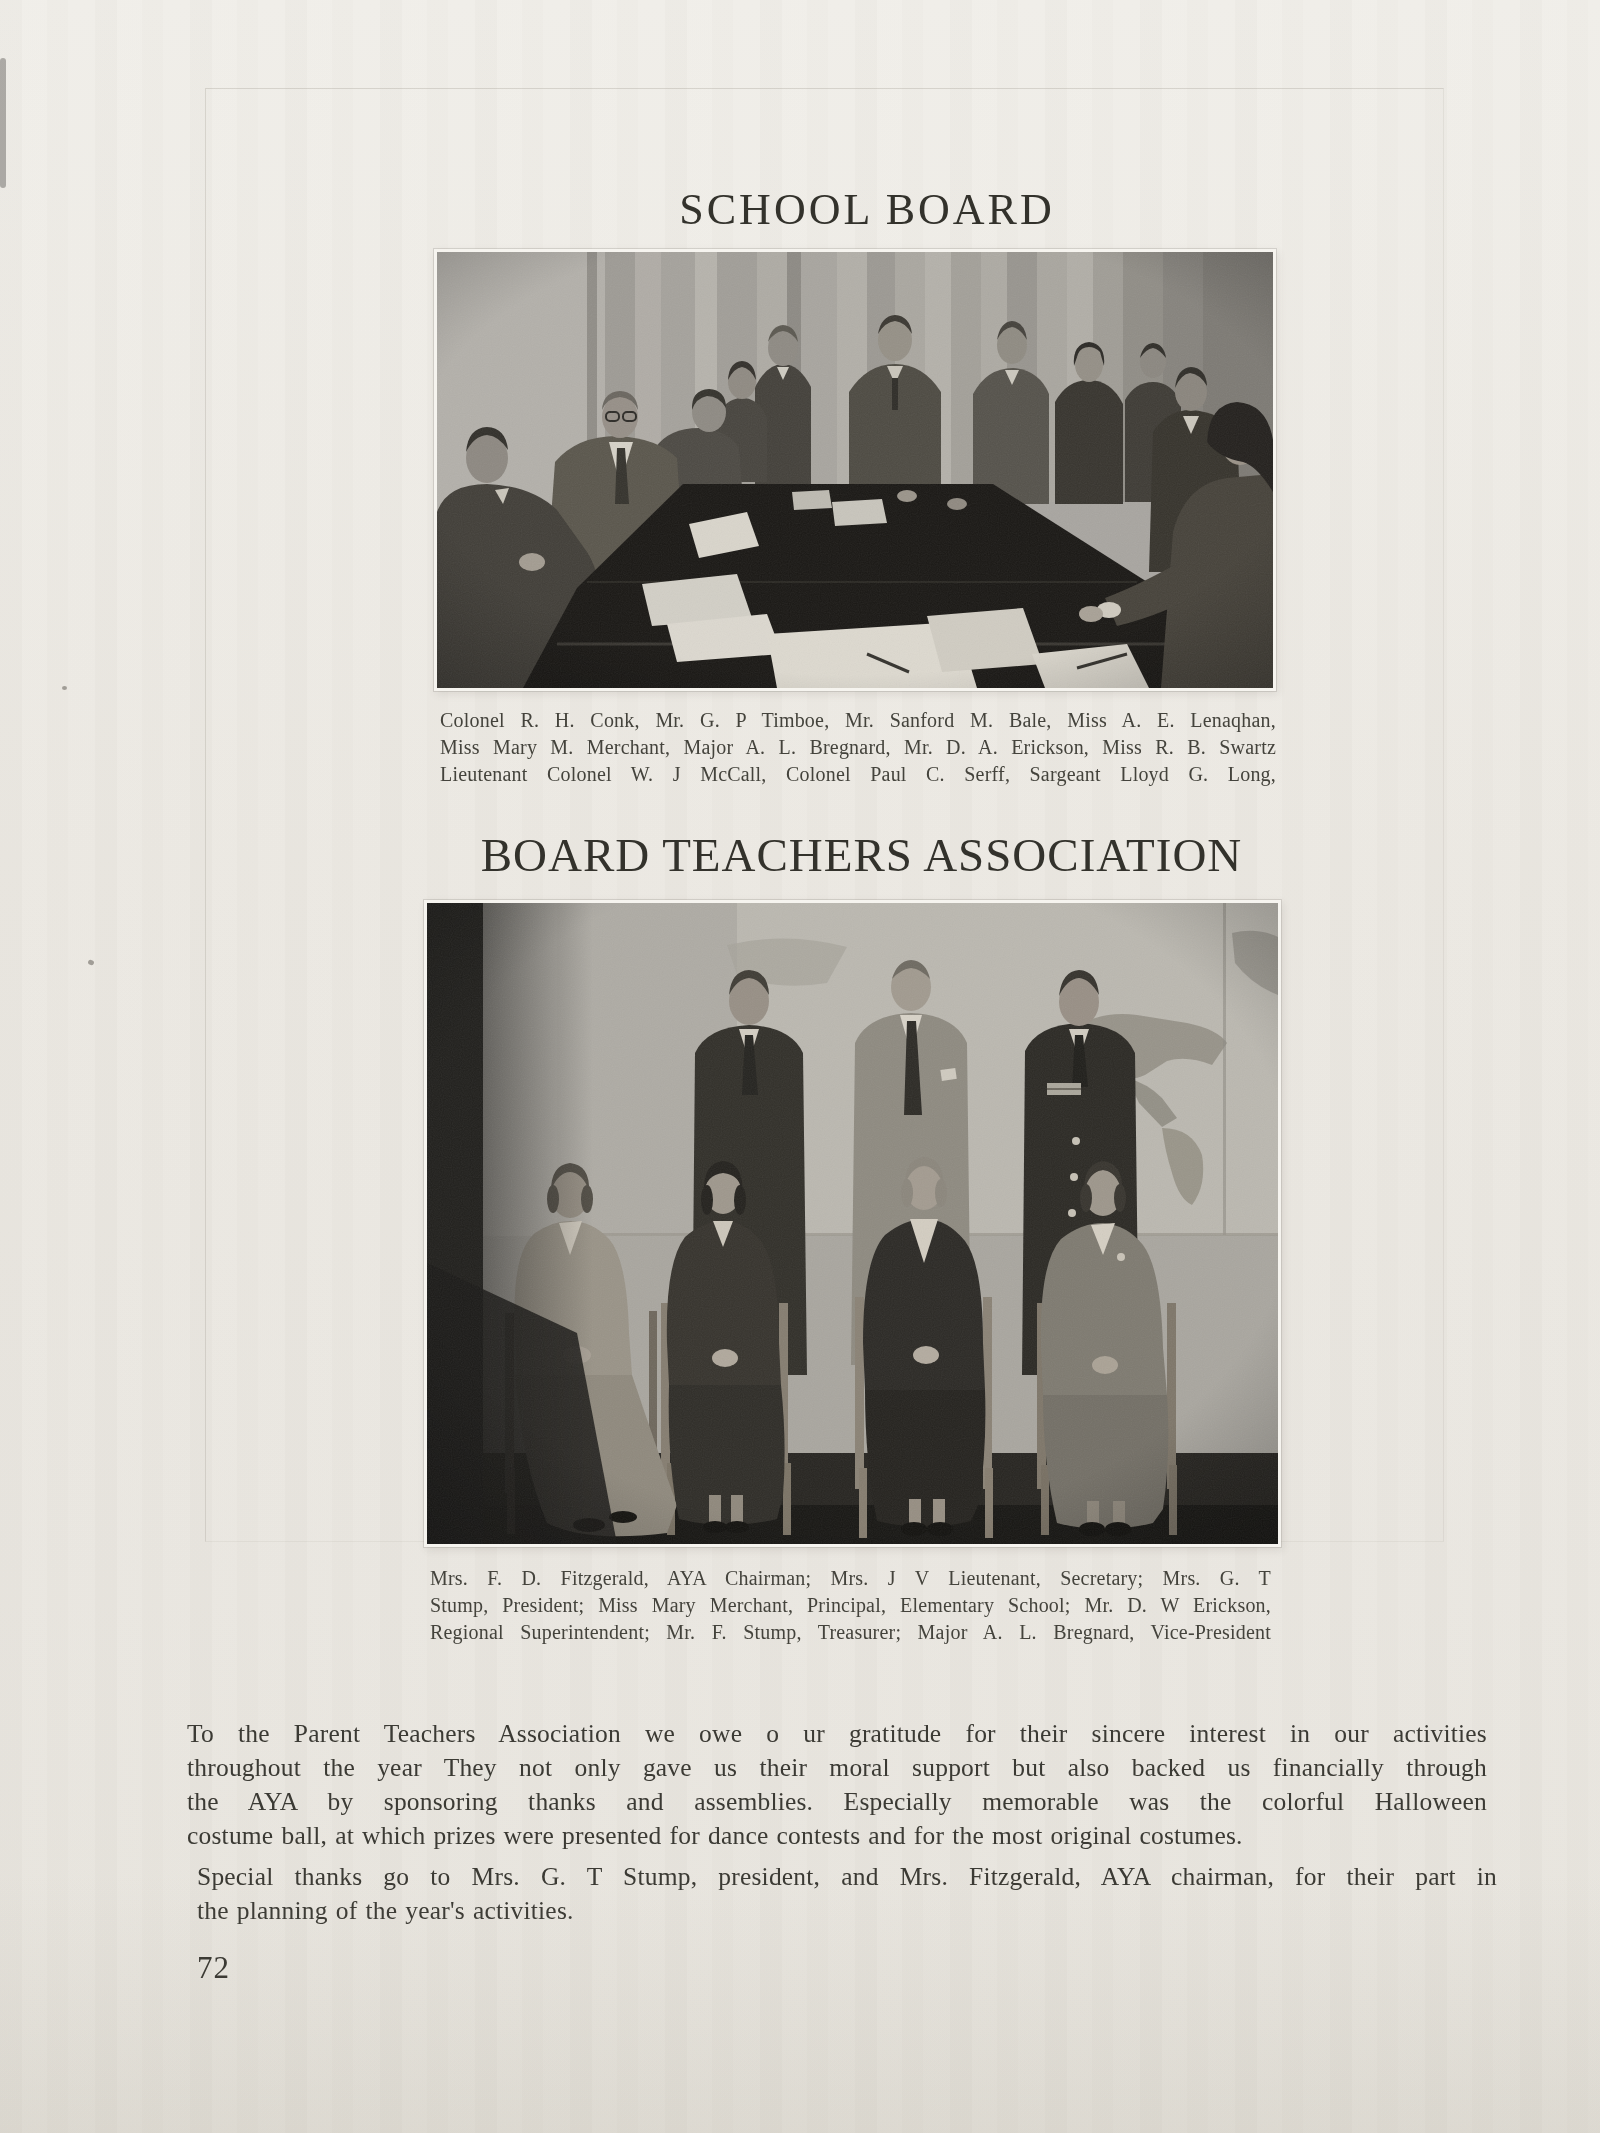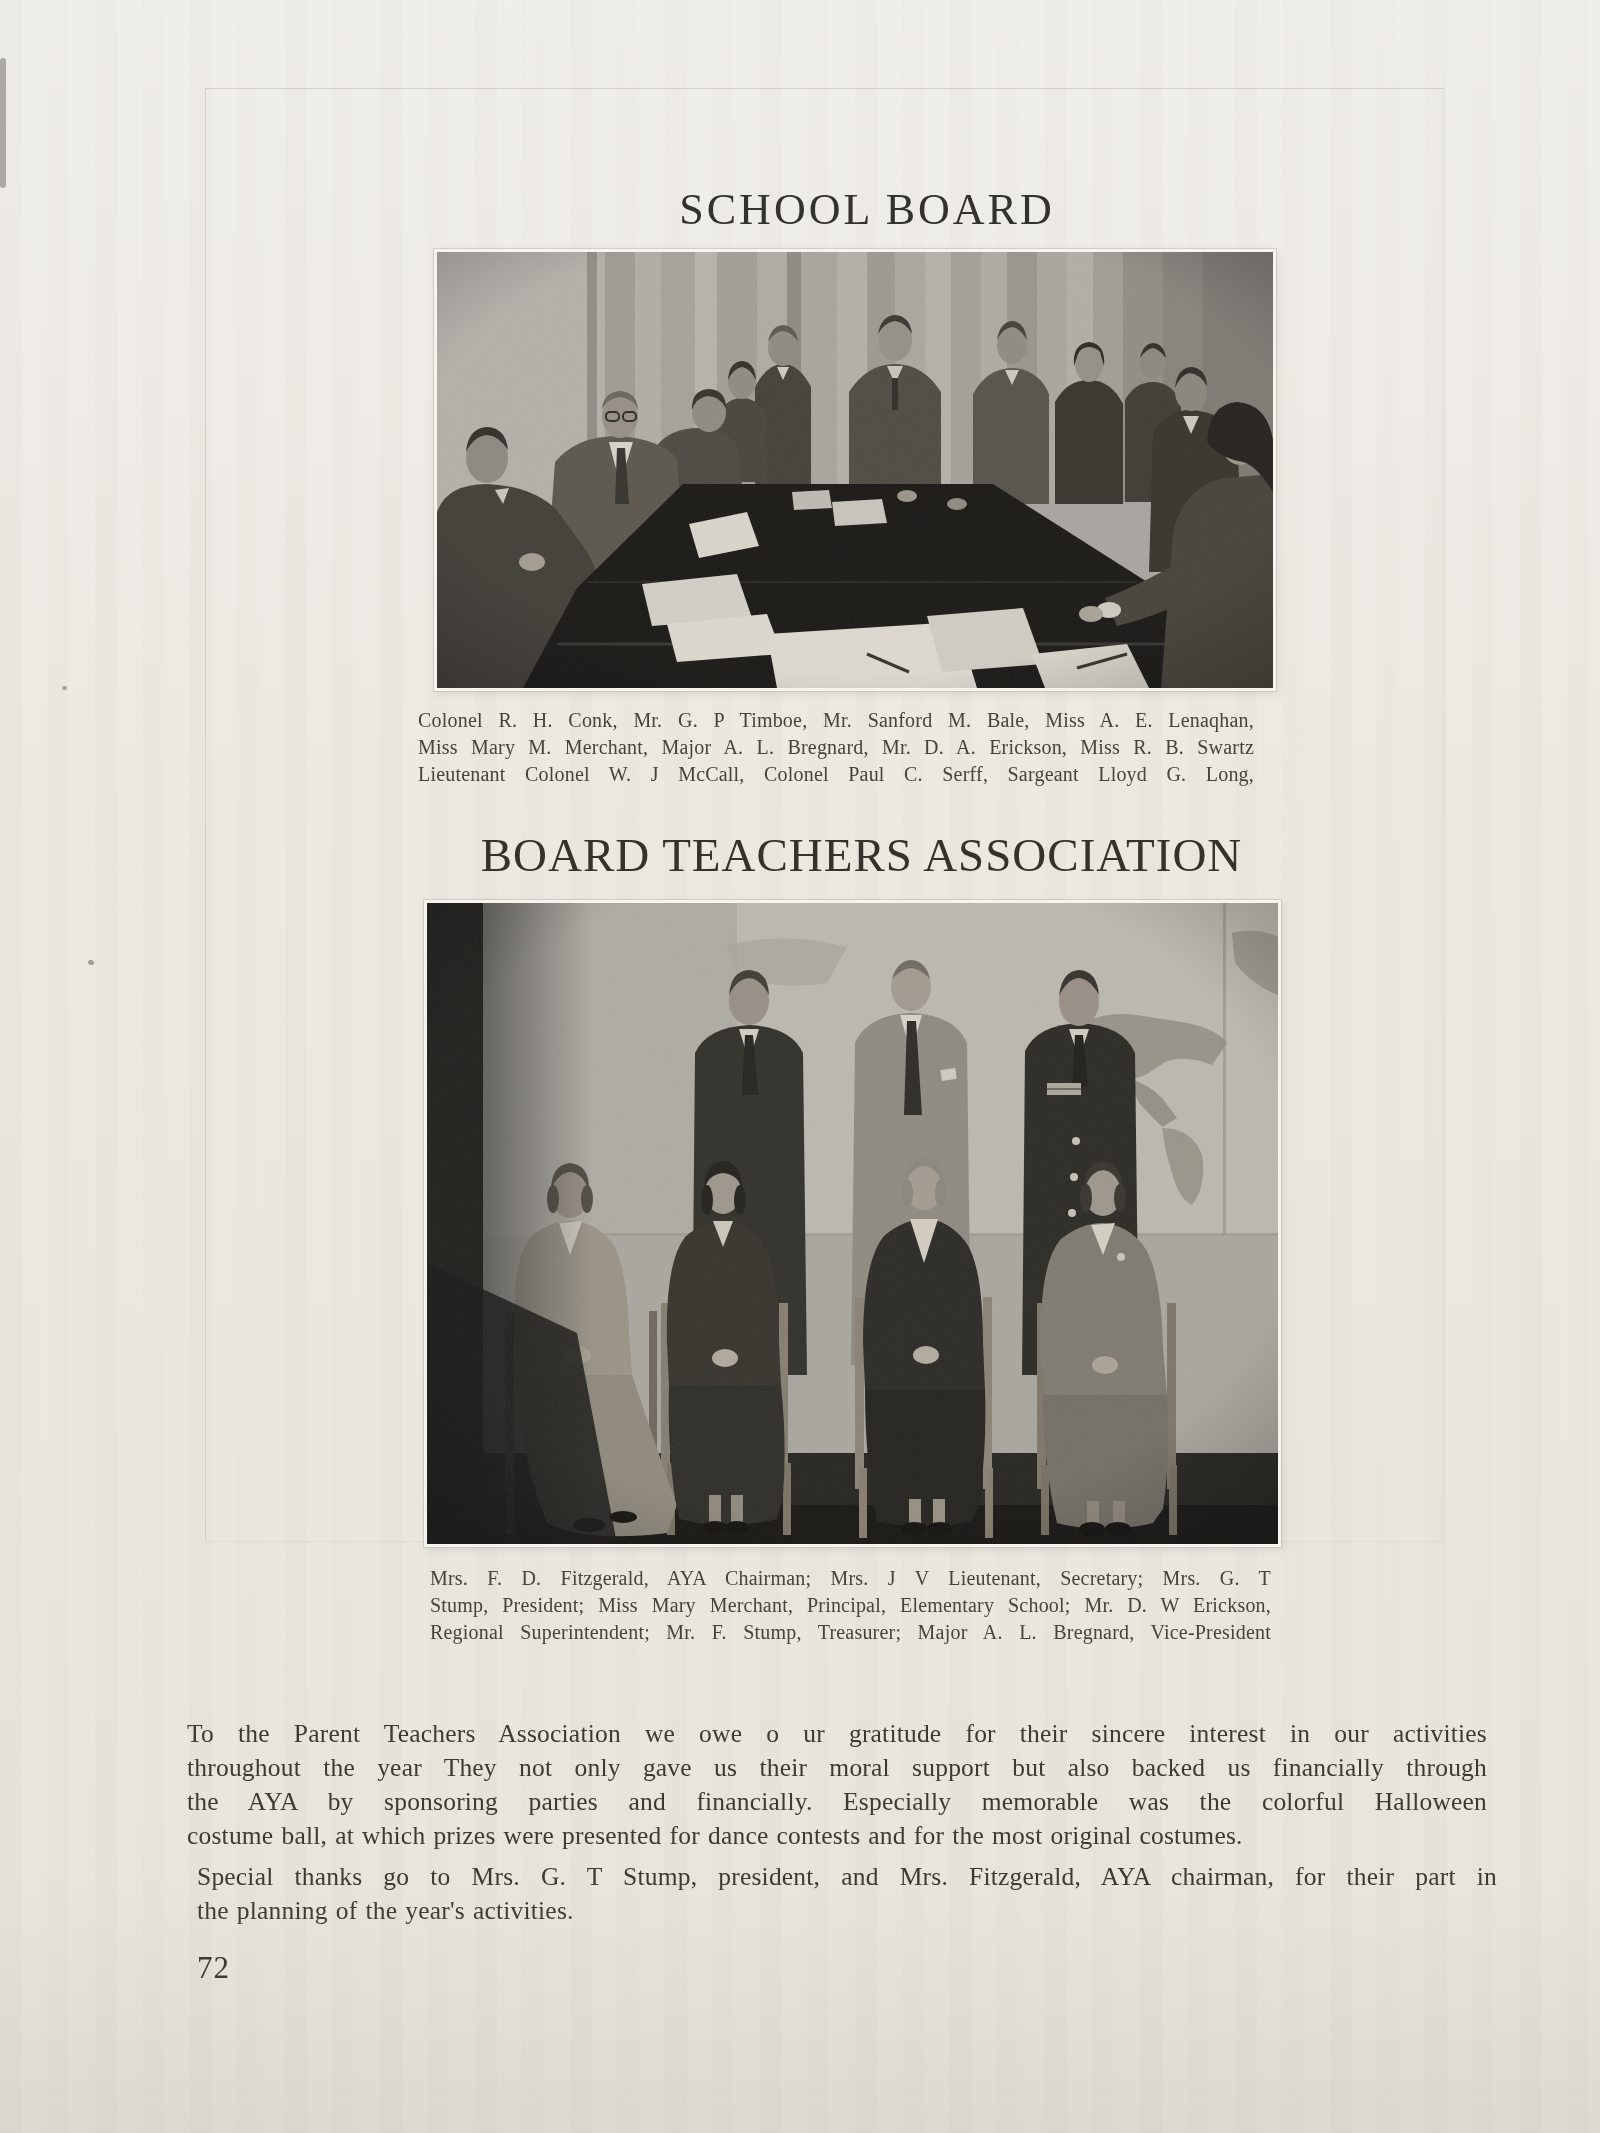--- a/index.html
+++ b/index.html
@@ -52,21 +52,21 @@
   .photo{
     position:absolute;border:3px solid #f6f4ef;
     box-shadow:0 0 0 1px rgba(100,96,87,0.18), 2px 3px 8px rgba(90,85,75,0.12);
     background:#a8a5a0;
   }
   .photo1{left:434px;top:249px;width:836px;height:436px;}
   .photo2{left:424px;top:900px;width:851px;height:641px;}
   .photo svg{display:block;}
 
   .caption{position:absolute;font-size:20px;line-height:27px;color:#44433c;word-spacing:2px;letter-spacing:0.2px;}
-  .cap1{left:418px;top:707px;width:836px;}
+  .cap1{left:440px;top:707px;width:836px;}
   .cap2{left:430px;top:1565px;width:841px;}
   .cap-line{text-align:justify;text-align-last:justify;}
 
   .bodytext{position:absolute;font-size:25.5px;line-height:34px;color:#3b3a34;word-spacing:1.5px;letter-spacing:0.2px;}
   .para1{left:187px;top:1717px;width:1300px;}
   .para2{left:197px;top:1860px;width:1300px;}
   .b-line{text-align:justify;text-align-last:justify;}
   .b-line.last{text-align-last:auto;}
 
   .page-number{position:absolute;left:197px;top:1950px;font-size:31px;color:#35342e;letter-spacing:1px;}
@@ -363,21 +363,21 @@
 
   <div class="caption cap2">
     <div class="cap-line">Mrs. F. D. Fitzgerald, AYA Chairman; Mrs. J V Lieutenant, Secretary; Mrs. G. T</div>
     <div class="cap-line">Stump, President; Miss Mary Merchant, Principal, Elementary School; Mr. D. W Erickson,</div>
     <div class="cap-line">Regional Superintendent; Mr. F. Stump, Treasurer; Major A. L. Bregnard, Vice-President</div>
   </div>
 
   <div class="bodytext para1">
     <div class="b-line">To the Parent Teachers Association we owe o ur gratitude for their sincere interest in our activities</div>
     <div class="b-line">throughout the year  They not only gave us their moral support but also backed us financially through</div>
-    <div class="b-line">the AYA by sponsoring parties and financially. Especially memorable was the colorful Halloween</div>
+    <div class="b-line">the AYA by sponsoring thanks and assemblies. Especially memorable was the colorful Halloween</div>
     <div class="b-line last">costume ball, at which prizes were presented for dance contests and for the most original costumes.</div>
   </div>
 
   <div class="bodytext para2">
     <div class="b-line">Special thanks go to Mrs. G. T Stump, president, and Mrs. Fitzgerald, AYA chairman, for their part in</div>
     <div class="b-line last">the planning of the year's activities.</div>
   </div>
 
   <div class="page-number">72</div>
 

